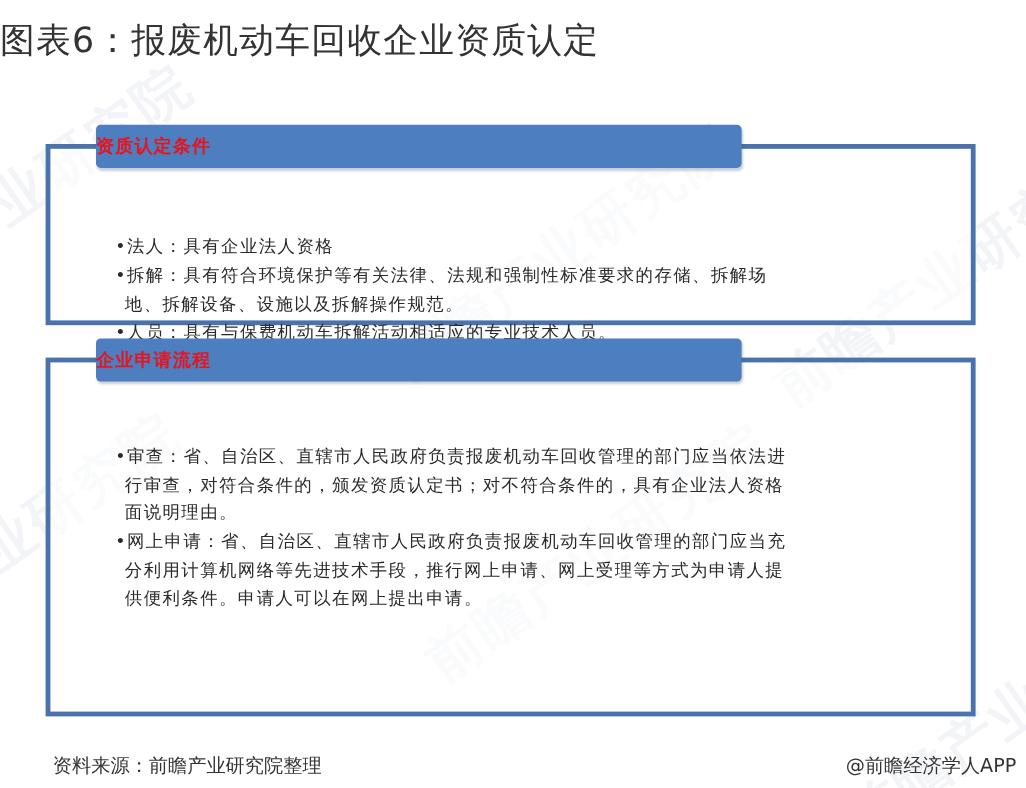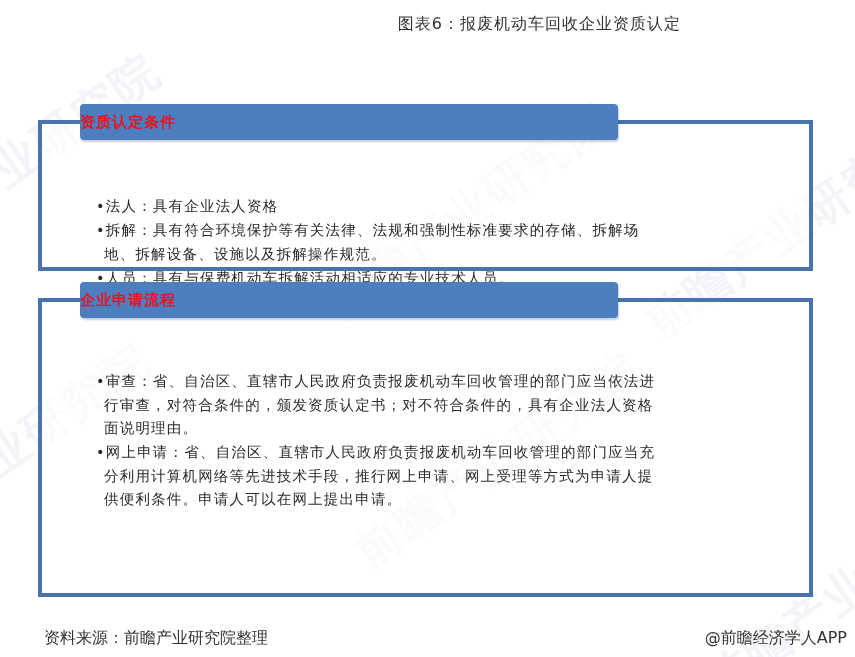--- a/index.html
+++ b/index.html
@@ -8,22 +8,22 @@
     background: #ffffff;
     font-family: "DejaVu Sans", "Liberation Sans", sans-serif;
     color: #222;
   }
   .watermark {
     position: absolute; color: rgba(160,170,190,0.13);
     font-size: 46px; font-weight: bold; transform: rotate(-35deg);
     white-space: nowrap; pointer-events: none; letter-spacing: 2px;
   }
   .title {
-    position: absolute; left: 0; top: 14px; width: 681px; text-align: right;
-    font-size: 16px; color: #333; letter-spacing: 1px;
+    position: absolute; left: 0; top: 14px; width: 681px; text-align: left;
+    font-size: 29px; color: #333; letter-spacing: 1px;
   }
   .frame {
     position: absolute; border: 4px solid #4a72ad; background: rgba(255,255,255,0.6);
     box-sizing: border-box;
   }
   .header-bar {
     position: absolute; background: #4c7ec0; border-radius: 4px;
     box-shadow: 1px 2px 2px rgba(40,60,100,0.25);
     box-sizing: border-box; 
     display: flex; align-items: center;

